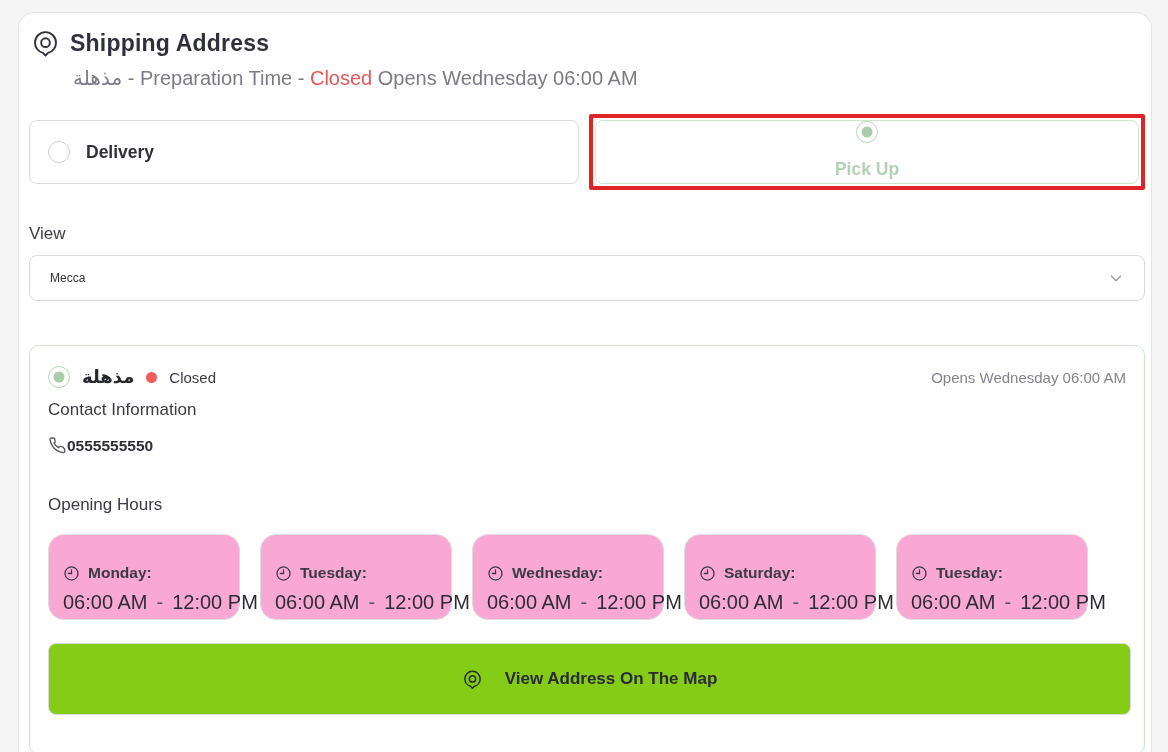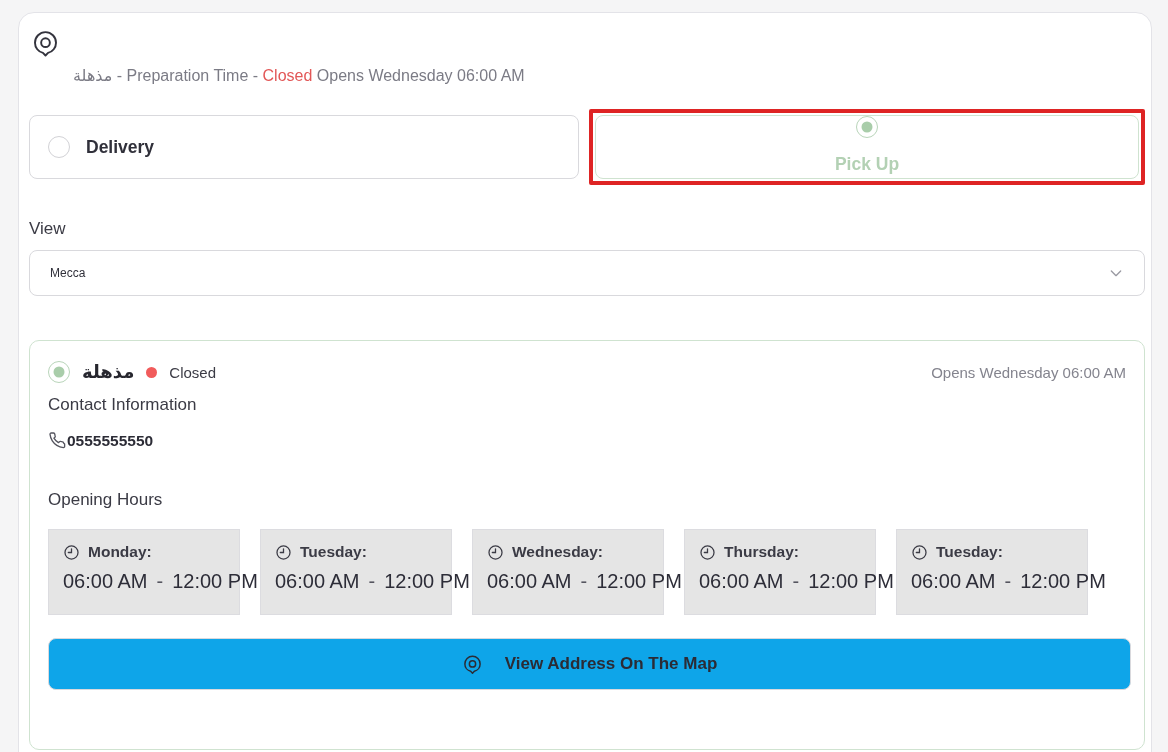--- a/index.html
+++ b/index.html
@@ -12,21 +12,21 @@
   html,body{width:1168px; height:752px; overflow:hidden;}
   body{font-family:"Liberation Sans","DejaVu Sans",sans-serif; background:var(--page-bg); color:var(--text-dark);}
   .card{
     position:absolute; left:18px; top:12px; width:1134px; height:780px;
     background:var(--card-bg); border:1px solid var(--border-light);
     border-radius:16px; padding:16px 6px 24px 10px;
   }
   
   .header{display:flex; align-items:center; gap:10px; padding-left:2px;}
   .header h1{font-size:23px; font-weight:700; color:var(--text-dark); letter-spacing:.2px;}
-  .subtitle{margin:8px 0 0 44px; font-size:16px; color:var(--text-gray);}
+  .subtitle{margin:8px 0 0 44px; font-size:20px; color:var(--text-gray);}
   .subtitle .red{color:var(--red-text);}
   
   .options-row{display:flex; align-items:center; gap:10px; margin-top:24px; height:76px;}
   .option-box{
     display:flex; align-items:center; gap:16px; height:64px; background:#fff;
     border:1px solid var(--border); border-radius:8px; padding:0 18px; cursor:pointer;
   }
   .option-box.left{width:550px;}
   .option-label{font-size:17.5px; font-weight:700; color:var(--text-dark);}
   .option-label.green{color:var(--green-text);}
@@ -50,44 +50,45 @@
   .store-head{display:flex; align-items:center; gap:12px;}
   .store-name{font-size:18px; font-weight:700; color:#26262e; margin-left:0;}
   .status-dot{width:11px; height:11px; border-radius:50%; background:var(--red-dot); flex:0 0 auto;}
   .status-text{font-size:15px; color:var(--text-mid);}
   .opens-text{margin-left:auto; font-size:15px; color:#84848e;}
   .section-heading{font-size:17px; color:var(--text-mid); margin-top:12px;}
   .phone-row{display:flex; align-items:center; margin-top:16px;}
   .phone-number{font-size:15.5px; font-weight:700; color:#2c2c36;}
   .hours-heading{margin-top:40px;}
   .hours-row{display:flex; gap:20px; margin-top:19px;}
-  .day-card{width:192px; height:86px; border:1px solid #dcdce0; border-radius:0; padding:13px 14px; background:#e5e5e5;}
+  .day-card{width:192px; height:86px; border:1px solid #dcdce0; border-radius:16px; padding:29px 14px; background:#f9a8d4;}
   .day-top{display:flex; align-items:center; gap:8px;}
   .day-name{font-size:15.5px; font-weight:700; color:var(--text-mid);}
   .day-times{margin-top:9px; font-size:20px; color:#2d2d38; white-space:nowrap;}
   .day-times .sep{margin:0 9px; color:#55555f;}
   .map-button{
-    margin-top:23px; height:52px; width:1083px; border:1px solid var(--border); border-radius:8px;
-    display:flex; align-items:center; justify-content:center; gap:22px; background:#0ea5e9; cursor:pointer;
+    margin-top:23px; height:72px; width:1083px; border:1px solid var(--border); border-radius:8px;
+    display:flex; align-items:center; justify-content:center; gap:22px; background:#84cc16; cursor:pointer;
   }
   .map-button span{font-size:17px; font-weight:700; color:#2b2b35;}
   .icon{display:inline-flex; flex:0 0 auto;}
 </style>
 </head>
 <body>
 
 <div class="card">
 
   <div class="header">
     <span class="icon">
       <svg width="29" height="29" viewBox="0 0 24 24" fill="none" stroke="#33333d" stroke-width="1.6" stroke-linecap="round" stroke-linejoin="round">
         <path d="M12 2.6c-4.8 0-8.7 3.9-8.7 8.7 0 4.1 2.8 7.6 6.6 8.5l2.1 2.1 2.1-2.1c3.8-.9 6.6-4.4 6.6-8.5 0-4.8-3.9-8.7-8.7-8.7z"></path>
         <circle cx="12" cy="11.3" r="3.6"></circle>
       </svg>
     </span>
+    <h1>Shipping Address</h1>
   </div>
 
   <div class="subtitle">
     <span>مذهلة</span><span> - Preparation Time - </span><span class="red">Closed</span><span> Opens Wednesday 06:00 AM</span>
   </div>
 
   <div class="options-row">
     <div class="option-box left">
       <span class="radio"></span>
       <span class="option-label">Delivery</span>
@@ -181,21 +182,21 @@
       </div>
 
       <div class="day-card">
         <div class="day-top">
           <span class="icon">
             <svg width="17" height="17" viewBox="0 0 24 24" fill="none" stroke="#3b3b45" stroke-width="1.8" stroke-linecap="round">
               <circle cx="12" cy="12" r="9.2"></circle>
                 <path d="M12 6.8V12H7.5"></path>
             </svg>
           </span>
-          <span class="day-name">Thursday:</span>
+          <span class="day-name">Saturday:</span>
         </div>
         <div class="day-times">
           <span>06:00 AM</span><span class="sep">-</span><span>12:00 PM</span>
         </div>
       </div>
 
       <div class="day-card">
         <div class="day-top">
           <span class="icon">
             <svg width="17" height="17" viewBox="0 0 24 24" fill="none" stroke="#3b3b45" stroke-width="1.8" stroke-linecap="round">

